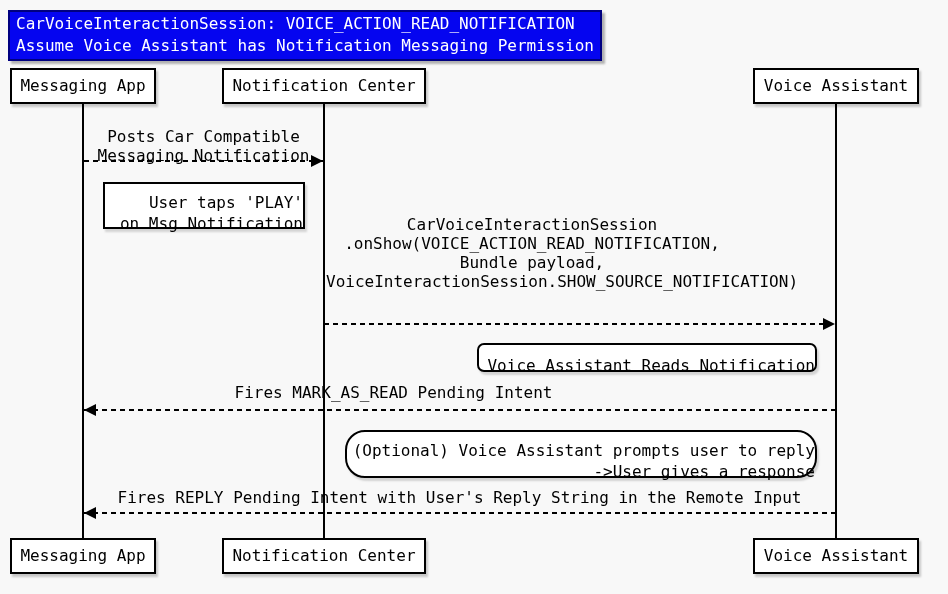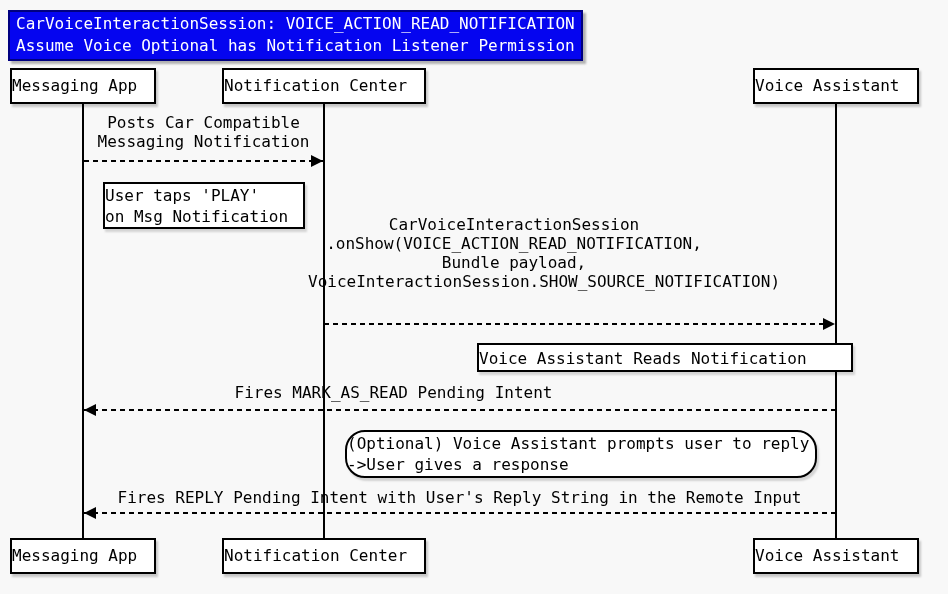--- a/index.html
+++ b/index.html
@@ -17,21 +17,21 @@
   .title-box{
     position:absolute;left:8px;top:10px;
     background:var(--title-bg,#0505f0);
     border:2px solid var(--title-border,#000080);
     color:var(--title-text,#fff);
     padding:1px 6px 2px 6px;line-height:22px;white-space:pre-line;
     box-shadow:3px 3px 2px rgba(90,90,90,.45);
   }
   .pbox{
     position:absolute;height:36px;background:var(--box-bg,#fff);
-    border:2px solid var(--line,#000);text-align:left;line-height:31px;
+    border:2px solid var(--line,#000);text-align:center;line-height:31px;
     box-shadow:2px 3px 2px rgba(0,0,0,.2);
   }
   .lifeline{position:absolute;width:0;border-left:2px solid var(--line,#000);top:104px;height:434px;}
   .msg-label{position:absolute;text-align:center;line-height:19px;white-space:pre-line;}
   .arrow{position:absolute;height:2px;}
   .dash{
     position:absolute;left:0;right:0;top:0;height:2px;
     background:repeating-linear-gradient(90deg,var(--line,#000) 0 5px,transparent 5px 9px);
   }
   .head-r{
@@ -39,60 +39,60 @@
     border-left:12px solid var(--line,#000);
     border-top:6px solid transparent;border-bottom:6px solid transparent;
   }
   .head-l{
     position:absolute;left:0;top:-5px;width:0;height:0;
     border-right:12px solid var(--line,#000);
     border-top:6px solid transparent;border-bottom:6px solid transparent;
   }
   .note{
     position:absolute;background:var(--box-bg,#fff);border:2px solid var(--line,#000);
-    text-align:left;white-space:pre-line;line-height:21px;padding-top:1px;
+    text-align:right;white-space:pre-line;line-height:21px;padding-top:8px;
     box-shadow:2px 3px 2px rgba(0,0,0,.15);
   }
 </style>
 </head>
 <body>
 
 <div class="stage">
 
   <div class="title-box">CarVoiceInteractionSession: VOICE_ACTION_READ_NOTIFICATION
-Assume Voice Optional has Notification Listener Permission</div>
+Assume Voice Assistant has Notification Messaging Permission</div>
 
   <div class="pbox" style="left:10px;top:68px;width:146px;">Messaging App</div>
   <div class="pbox" style="left:222px;top:68px;width:204px;">Notification Center</div>
   <div class="pbox" style="left:753px;top:68px;width:166px;">Voice Assistant</div>
 
   <div class="lifeline" style="left:82px;"></div>
   <div class="lifeline" style="left:323px;"></div>
   <div class="lifeline" style="left:835px;"></div>
 
-  <div class="msg-label" style="left:84px;top:113px;width:239px;">Posts Car Compatible
+  <div class="msg-label" style="left:84px;top:127px;width:239px;">Posts Car Compatible
 Messaging Notification</div>
   <div class="arrow" style="left:84px;top:160px;width:239px;">
     <div class="dash"></div>
     <div class="head-r"></div>
   </div>
 
   <div class="note" style="left:103px;top:182px;width:202px;height:47px;">User taps 'PLAY'
 on Msg Notification</div>
 
-  <div class="msg-label" style="left:308px;top:215px;width:412px;">CarVoiceInteractionSession
+  <div class="msg-label" style="left:326px;top:215px;width:412px;">CarVoiceInteractionSession
 .onShow(VOICE_ACTION_READ_NOTIFICATION,
 Bundle payload,
 VoiceInteractionSession.SHOW_SOURCE_NOTIFICATION)</div>
   <div class="arrow" style="left:324px;top:323px;width:511px;">
     <div class="dash"></div>
     <div class="head-r"></div>
   </div>
 
-  <div class="note" style="left:477px;top:343px;width:376px;height:29px;line-height:25px;">Voice Assistant Reads Notification</div>
+  <div class="note" style="left:477px;top:343px;width:340px;height:29px;line-height:25px;border-radius:7px;">Voice Assistant Reads Notification</div>
 
   <div class="msg-label" style="left:84px;top:383px;width:619px;">Fires MARK_AS_READ Pending Intent</div>
   <div class="arrow" style="left:84px;top:409px;width:751px;">
     <div class="dash"></div>
     <div class="head-l"></div>
   </div>
 
   <div class="note" style="left:345px;top:430px;width:472px;height:48px;border-radius:20px;">(Optional) Voice Assistant prompts user to reply
 -&gt;User gives a response</div>
 

